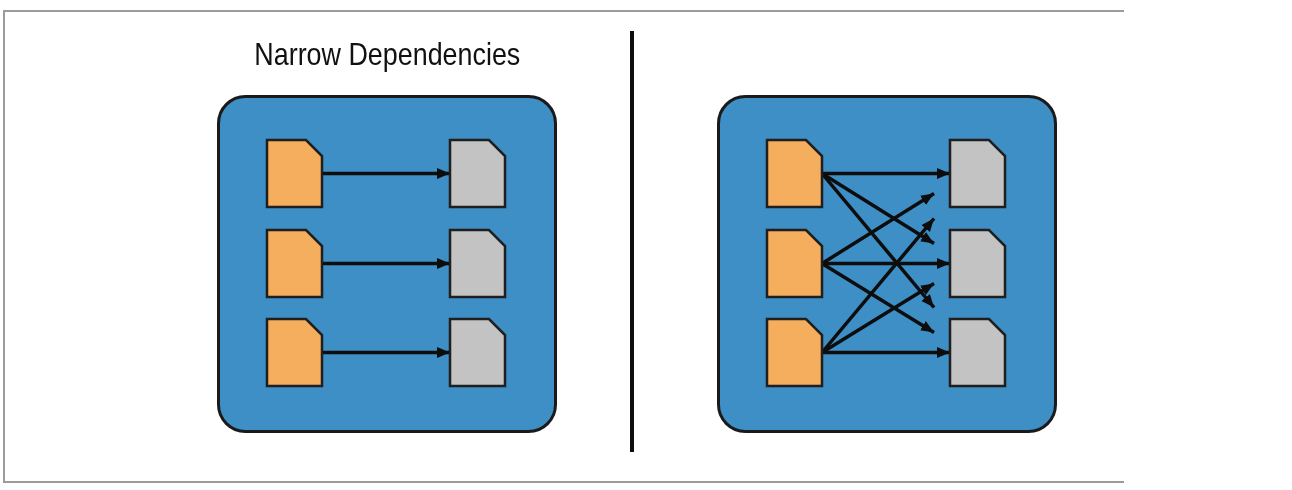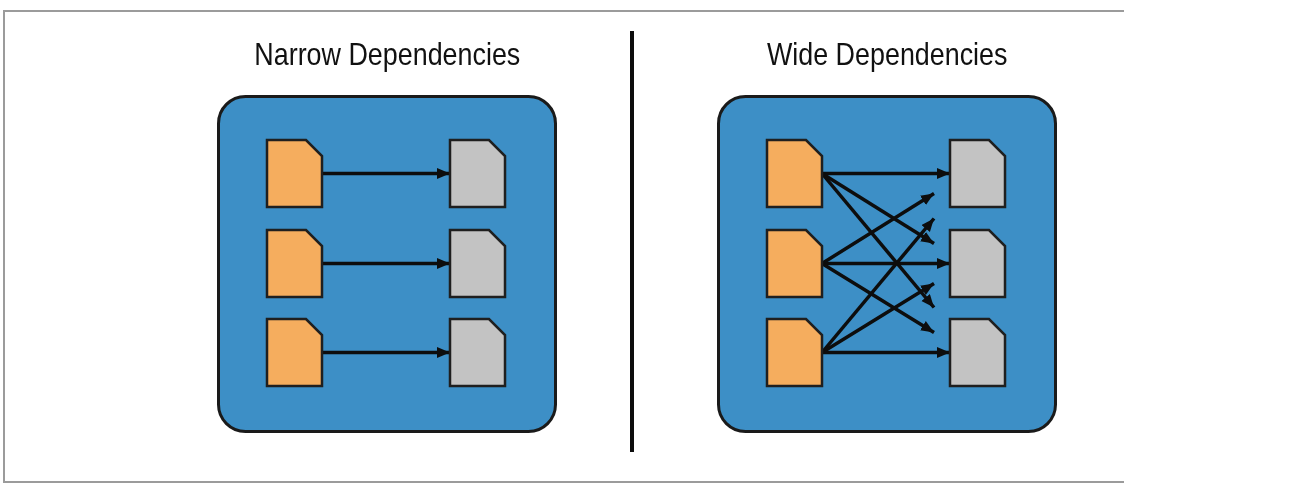--- a/index.html
+++ b/index.html
@@ -63,23 +63,20 @@
 </head>
 <body>
 
 <div id="canvas">
   <div class="frame"></div>
   <div class="divider"></div>
 
   <div class="panel-title title-narrow">
     <span class="condensed">Narrow Dependencies</span>
   </div>
-  <div class="panel-title title-wide">
-    <span class="condensed">Wide Dependencies</span>
-  </div>
 
   <svg class="diagram-svg svg-narrow" viewBox="0 0 340 338">
       <defs>
         <marker id="arrow-narrow" markerWidth="14" markerHeight="12" refX="13" refY="5.5" orient="auto" markerUnits="userSpaceOnUse">
           <path d="M0,0 L13,5.5 L0,11 Z" fill="#0d0d0d"></path>
         </marker>
       </defs>
       <rect x="1.5" y="1.5" width="337" height="335" rx="27" fill="#3D8FC6" stroke="#1a1a1a" stroke-width="3"></rect>
       <line x1="105" y1="78.5" x2="233" y2="78.5" stroke="#0d0d0d" stroke-width="3.5" marker-end="url(#arrow-narrow)"></line>
       <line x1="105" y1="168.5" x2="233" y2="168.5" stroke="#0d0d0d" stroke-width="3.5" marker-end="url(#arrow-narrow)"></line>

